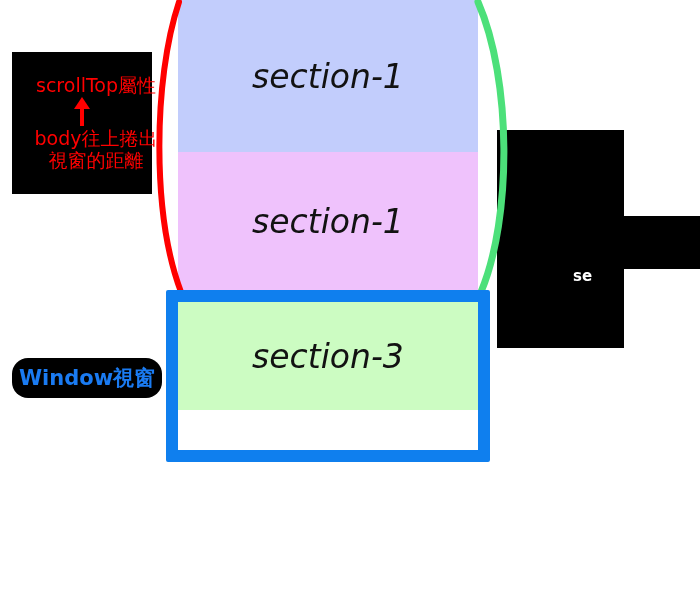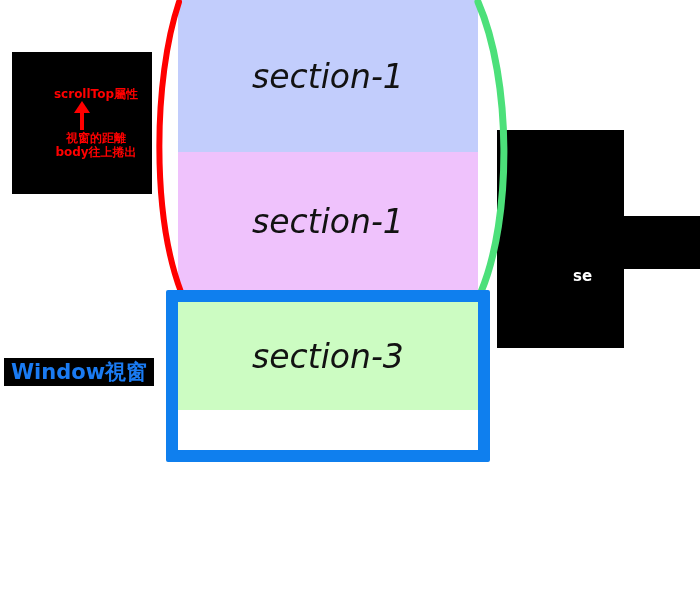--- a/index.html
+++ b/index.html
@@ -77,40 +77,41 @@
   }
   #callout-scrolltop {
     left: 12px;
     top: 52px;
     width: 140px;
     height: 142px;
     padding: 6px 4px;
   }
   #callout-scrolltop .line {
     color: #FF0000;
-    font-size: 12px;
-    font-weight: bold;
+    font-size: 19px;
+    font-weight: normal;
     line-height: 1.18;
     white-space: nowrap;
     text-align: center;
     margin-left: 28px;
   }
   .up-arrow {
     width: 100%;
     height: 30px;
     display: flex;
     align-items: center;
     justify-content: center;
   }
 
   #callout-window {
-    left: 4px;
+    left: 12px;
     top: 358px;
     width: 150px;
-    height: 28px;
+    height: 40px;
+    border-radius: 16px;
   }
   #callout-window .line {
     color: #1A7BF2;
     font-size: 21px;
     font-weight: bold;
     white-space: nowrap;
   }
 
   
   #callout-right {
@@ -170,22 +171,22 @@
   <div id="viewport-box" style="border-color: rgb(15, 127, 238); border-width: 12px;"></div>
 
   <div class="callout" id="callout-scrolltop">
     <div class="line">scrollTop屬性</div>
     <div class="up-arrow">
       <svg width="22" height="30" viewBox="0 0 22 30">
         <line x1="11" y1="29" x2="11" y2="7" stroke="#FF0000" stroke-width="4"></line>
         <polygon points="11,0 3,12 19,12" fill="#FF0000"></polygon>
       </svg>
     </div>
+    <div class="line">body往上捲出</div>
     <div class="line">視窗的距離</div>
-    <div class="line">body往上捲出</div>
   </div>
 
   <div class="callout" id="callout-window">
     <div class="line">Window視窗</div>
   </div>
 
   <div id="callout-right-label">se</div>
   <div id="redaction-bar"></div>
 
 </div>

